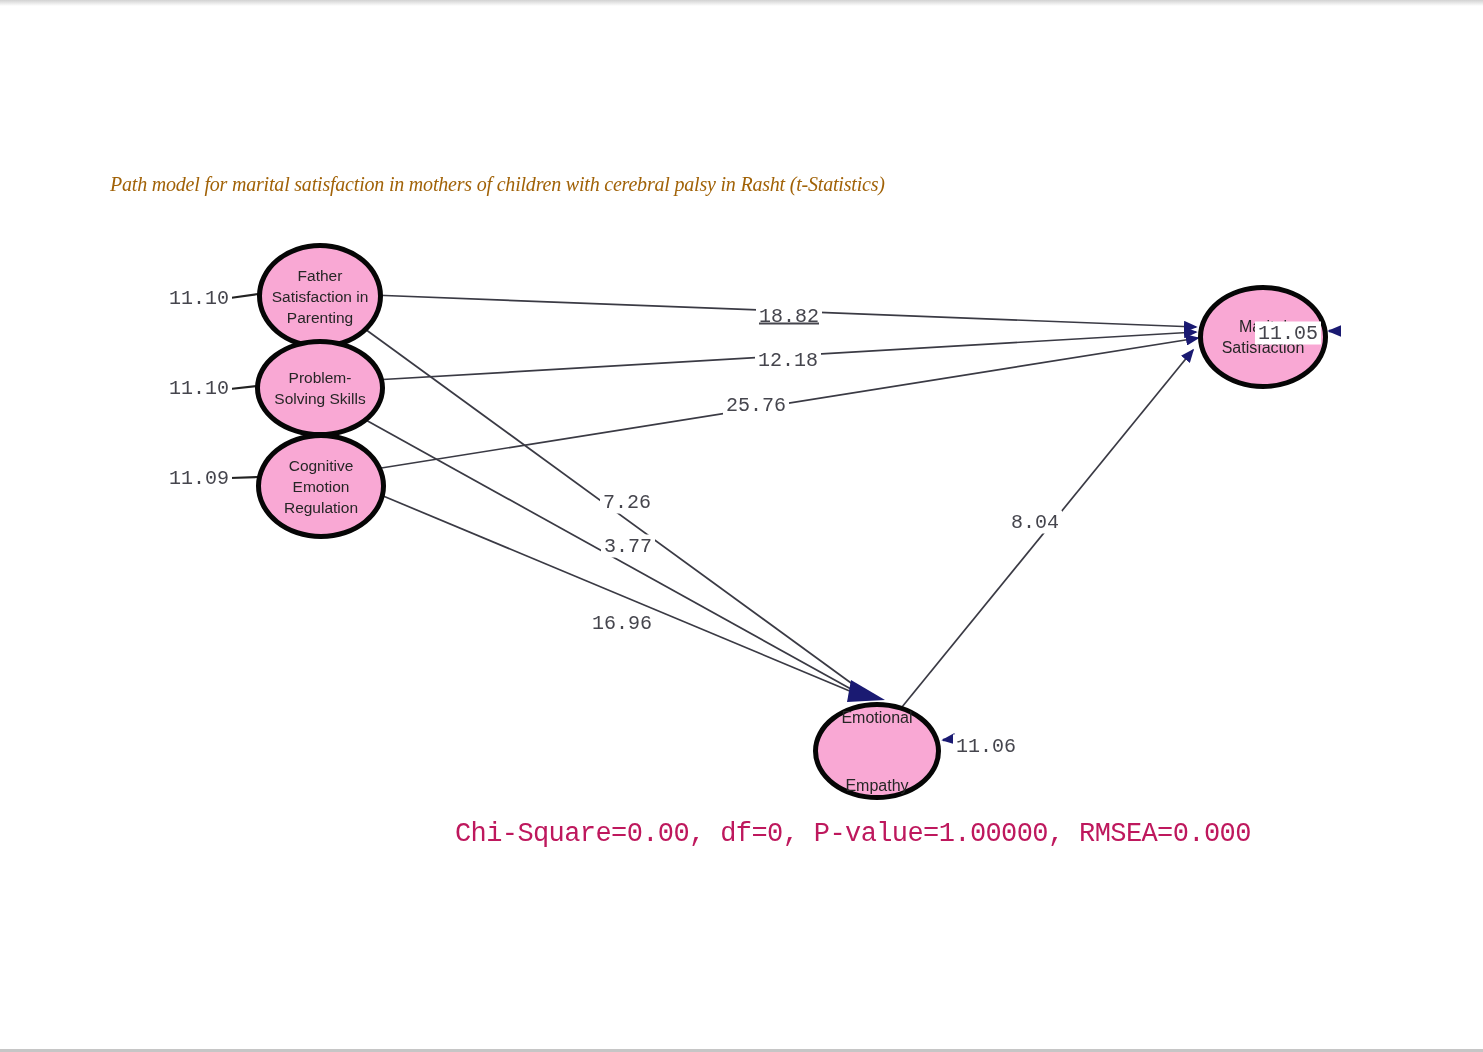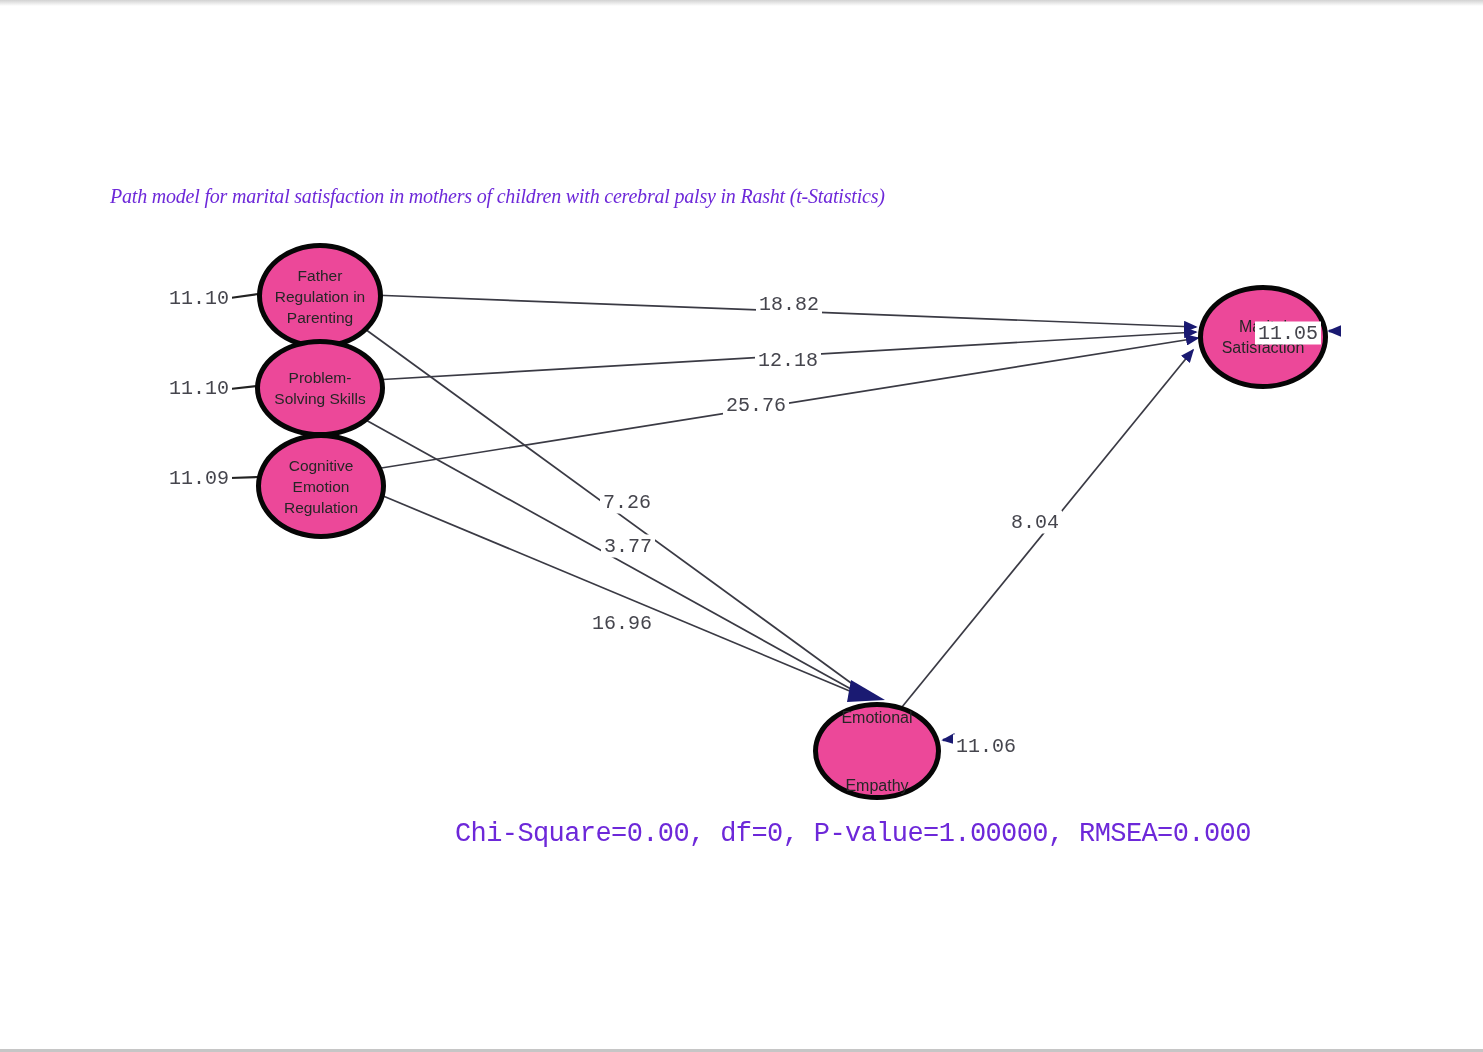--- a/index.html
+++ b/index.html
@@ -12,32 +12,32 @@
   }
   #top-shade{
     position:absolute;left:0;top:0;width:1483px;height:6px;
     background:linear-gradient(to bottom,#d2d2d2,#ffffff);
   }
   #bottom-border{
     position:absolute;left:0;bottom:0;width:1483px;height:3px;
     background:#c6c6c6;
   }
   #figure-title{
-    position:absolute;left:110px;top:185px;
+    position:absolute;left:110px;top:173px;
     font-family:"Liberation Serif",serif;
     font-style:italic;
     font-size:20px;letter-spacing:-0.2px;
-    color:#6d28d9;white-space:nowrap;
+    color:#a16207;white-space:nowrap;
   }
   #diagram-svg{position:absolute;left:0;top:0;}
   .node{
     position:absolute;
     border:5.5px solid #060606;
     border-radius:50%;
-    background:#ec4899;
+    background:#f9a8d4;
     display:flex;flex-direction:column;
     align-items:center;justify-content:center;
     text-align:center;
     color:#262626;
     font-size:15.5px;line-height:21px;
   }
   .node .nline{white-space:nowrap;}
   #node-father   {left:257px;top:243px;width:116px;height:96px;}
   #node-problem  {left:255px;top:339px;width:120px;height:88px;}
   #node-cognitive{left:256px;top:433px;width:120px;height:96px;}
@@ -50,21 +50,21 @@
     font-size:20px;
     color:#45454d;
     background:#ffffff;
     padding:0 3px;
     white-space:nowrap;
   }
   #fit-stats{
     position:absolute;left:455px;top:819px;
     font-family:"Liberation Mono",monospace;
     font-size:27px;letter-spacing:-0.6px;
-    color:#6d28d9;white-space:nowrap;
+    color:#be185d;white-space:nowrap;
   }
 </style>
 </head>
 <body>
 
 <div id="canvas">
 
   <div id="top-shade"></div>
   <div id="bottom-border"></div>
 
@@ -90,21 +90,21 @@
     <line x1="230" y1="298" x2="258" y2="294" stroke="#222222" stroke-width="2.2"></line>
     <line x1="230" y1="389" x2="257" y2="386" stroke="#222222" stroke-width="2.2"></line>
     <line x1="230" y1="478" x2="258" y2="477" stroke="#222222" stroke-width="2.2"></line>
 
     <line x1="1339" y1="331" x2="1329" y2="331" stroke="#1a1a72" stroke-width="2.6" marker-end="url(#arr)"></line>
     <line x1="953" y1="739" x2="943" y2="740" stroke="#1a1a72" stroke-width="2.6" marker-end="url(#arr)"></line>
   </svg>
 
   <div class="node" id="node-father">
     <div class="nline">Father</div>
-    <div class="nline">Regulation in</div>
+    <div class="nline">Satisfaction in</div>
     <div class="nline">Parenting</div>
   </div>
 
   <div class="node" id="node-problem">
     <div class="nline">Problem-</div>
     <div class="nline">Solving Skills</div>
   </div>
 
   <div class="node" id="node-cognitive">
     <div class="nline">Cognitive</div>
@@ -121,21 +121,21 @@
     <div class="nline">Emotional</div>
     <div class="nline">Empathy</div>
   </div>
 
   <div class="val" style="left:199px;top:298px;">11.10</div>
   <div class="val" style="left:199px;top:388px;">11.10</div>
   <div class="val" style="left:199px;top:478px;">11.09</div>
   <div class="val" style="left:1288px;top:333px;">11.05</div>
   <div class="val" style="left:986px;top:746px;">11.06</div>
 
-  <div class="val" style="left:789px;top:304px;">18.82</div>
+  <div class="val" style="left:789px;top:316px;text-decoration:underline;">18.82</div>
   <div class="val" style="left:788px;top:360px;">12.18</div>
   <div class="val" style="left:756px;top:405px;">25.76</div>
   <div class="val" style="left:627px;top:502px;">7.26</div>
   <div class="val" style="left:628px;top:546px;">3.77</div>
   <div class="val" style="left:622px;top:591px;margin-top:32px;">16.96</div>
   <div class="val" style="left:1035px;top:522px;">8.04</div>
 
   <div id="fit-stats">Chi-Square=0.00, df=0, P-value=1.00000, RMSEA=0.000</div>
 
 </div>

